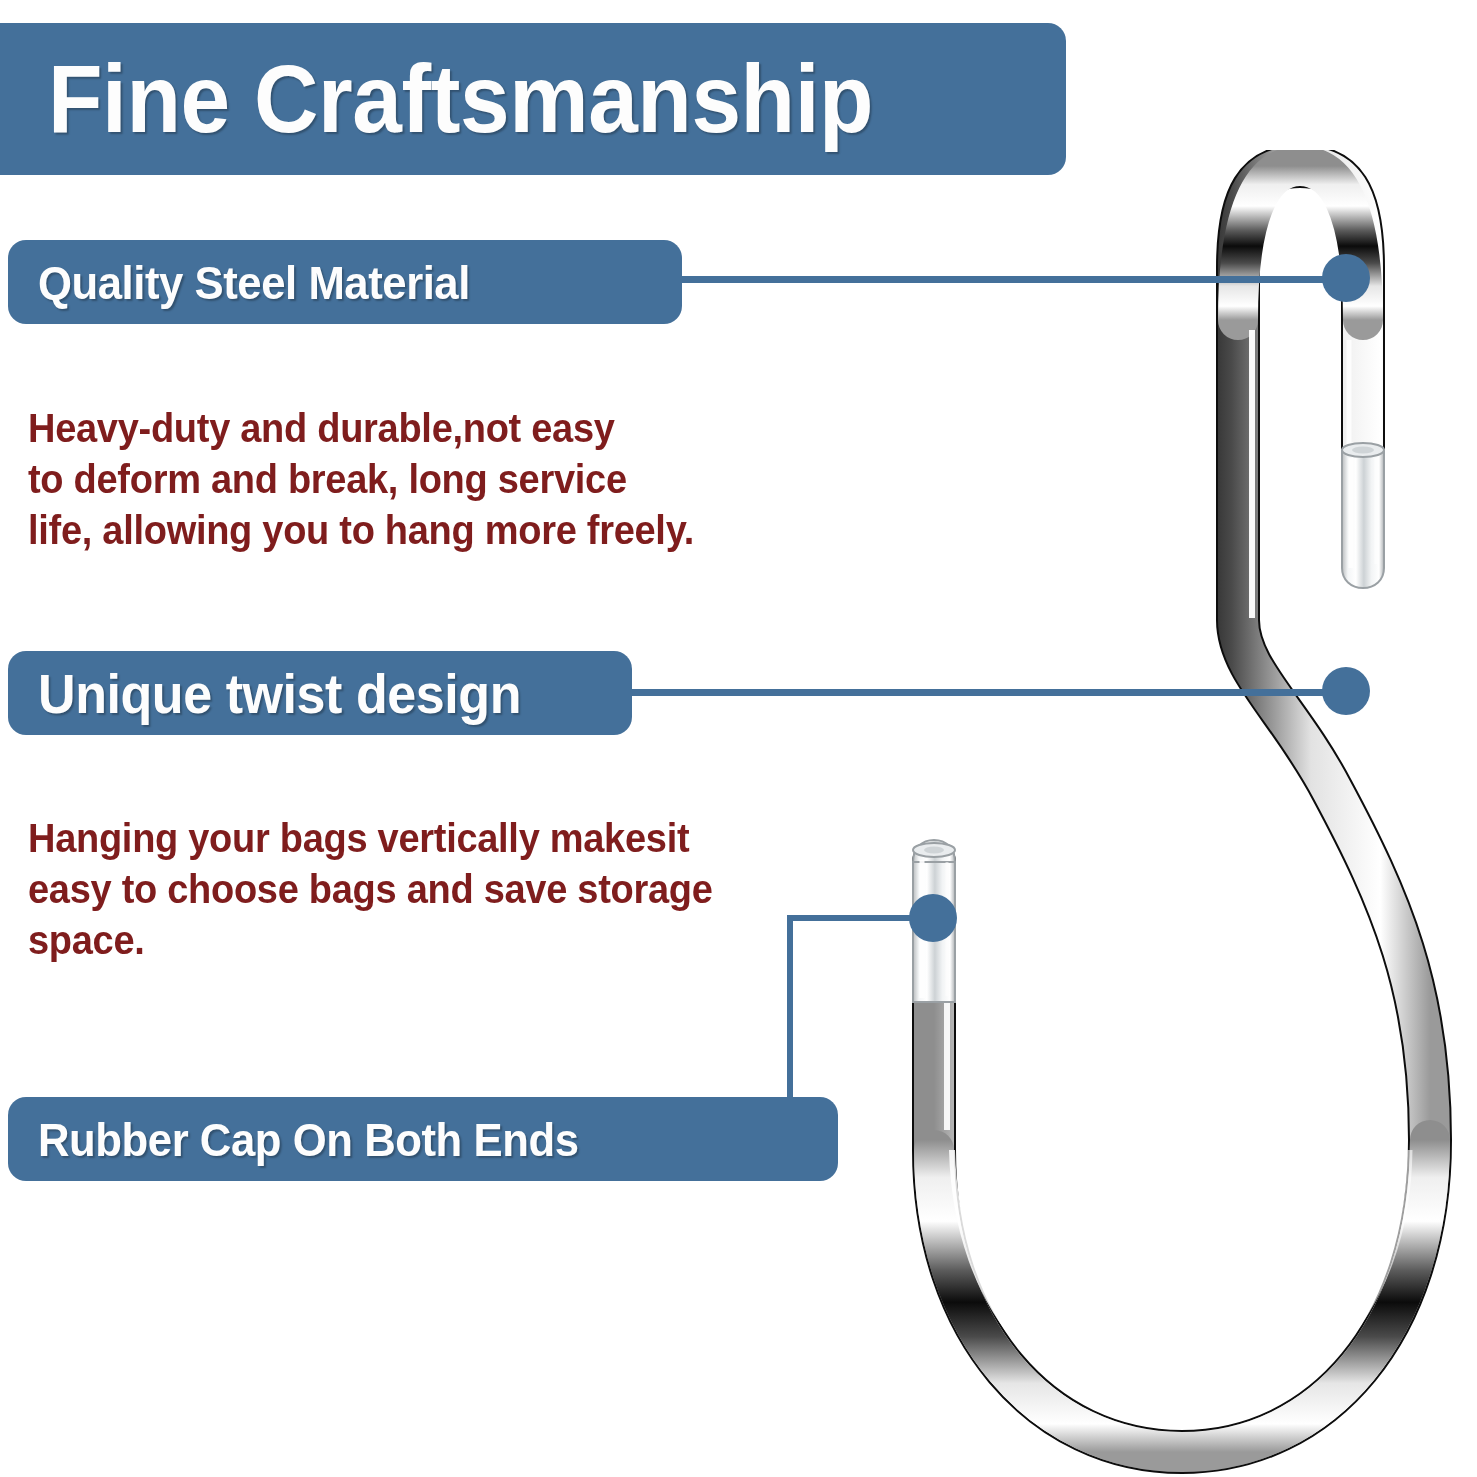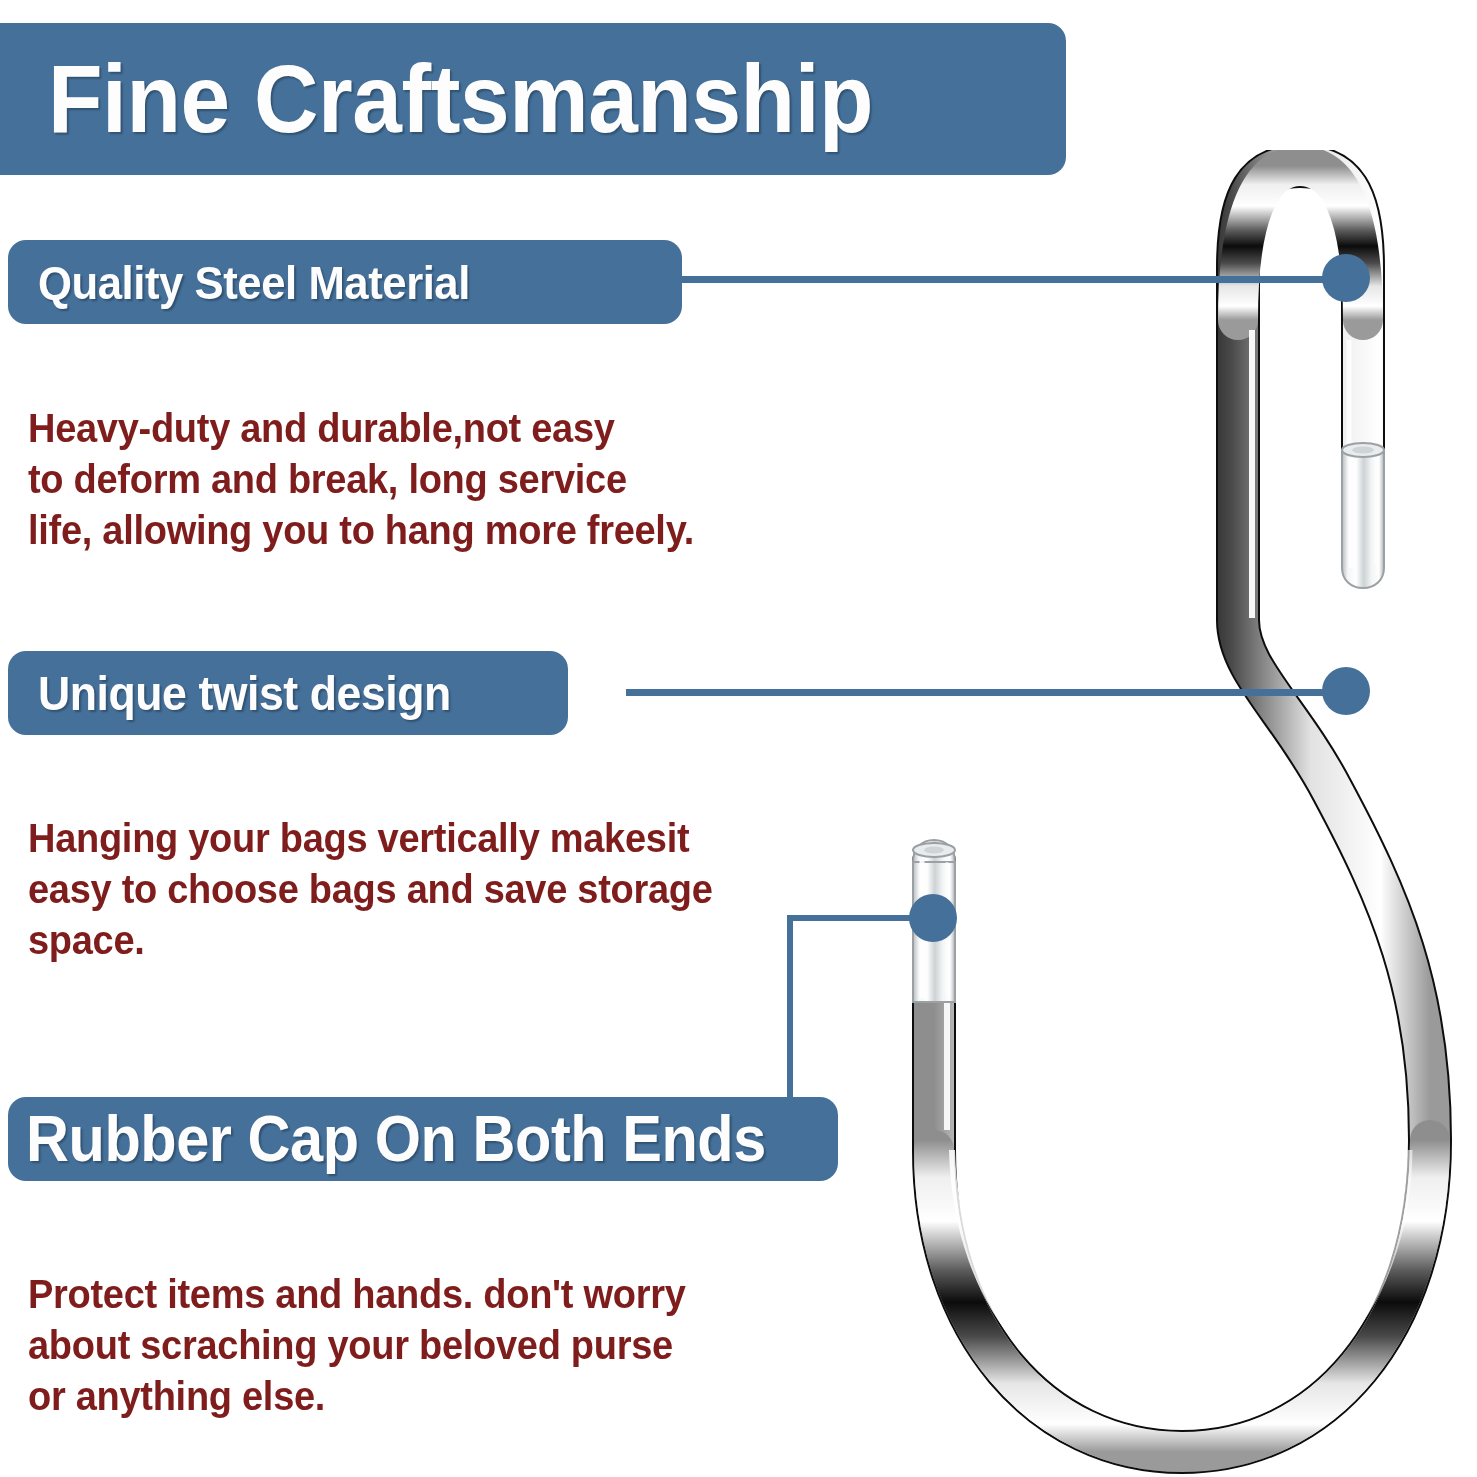--- a/index.html
+++ b/index.html
@@ -49,32 +49,32 @@
     left: 8px;
     top: 240px;
     width: 674px;
     height: 84px;
     padding-left: 30px;
     font-size: 47px;
   }
   #banner-f2 {
     left: 8px;
     top: 651px;
-    width: 560px;
+    width: 624px;
     height: 84px;
     padding-left: 30px;
-    font-size: 48px;
+    font-size: 56px;
   }
   #banner-f3 {
     left: 8px;
     top: 1097px;
     width: 830px;
     height: 84px;
-    padding-left: 18px;
-    font-size: 64px;
+    padding-left: 30px;
+    font-size: 47px;
   }
 
   
   .body-text {
     position: absolute;
     color: #7f1d1d;
     font-weight: bold;
     font-size: 40px;
     line-height: 51px;
     letter-spacing: -0.3px;
@@ -229,22 +229,17 @@
     <span>Hanging your bags vertically makesit
 easy to choose bags and save storage
 space.</span>
   </div>
   <div class="conn-line" id="conn2-line"></div>
   <div class="conn-dot" id="conn2-dot"></div>
 
   <div class="banner" id="banner-f3">
     <span>Rubber Cap On Both Ends</span>
   </div>
-  <div class="body-text" id="text-f3">
-    <span>Protect items and hands. don't worry
-about scraching your beloved purse
-or anything else.</span>
-  </div>
   <div class="conn-line" id="conn3-vline"></div>
   <div class="conn-line" id="conn3-hline"></div>
   <div class="conn-dot" id="conn3-dot"></div>
 
 </div>
 
 </body></html>

